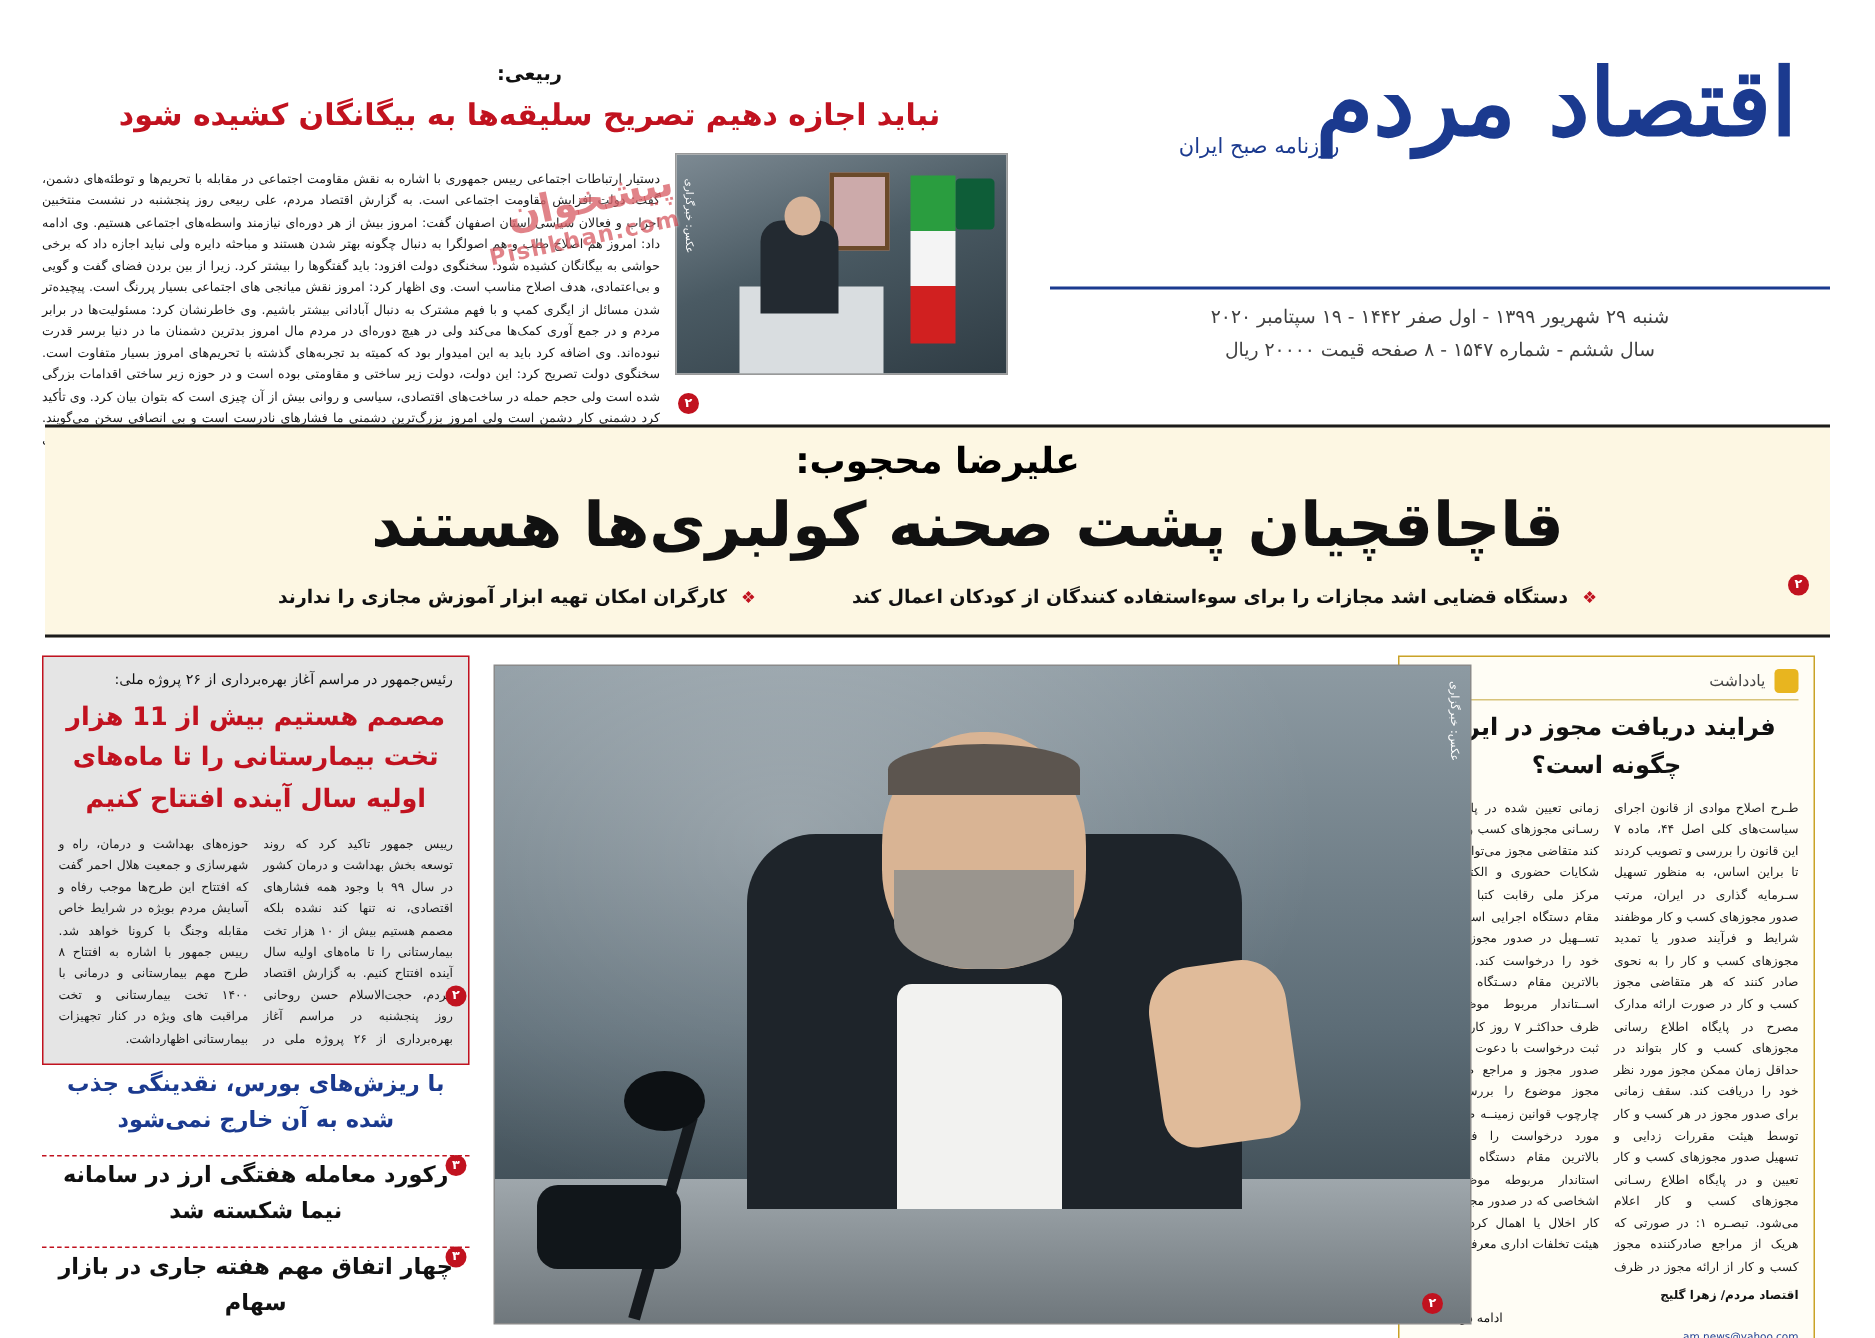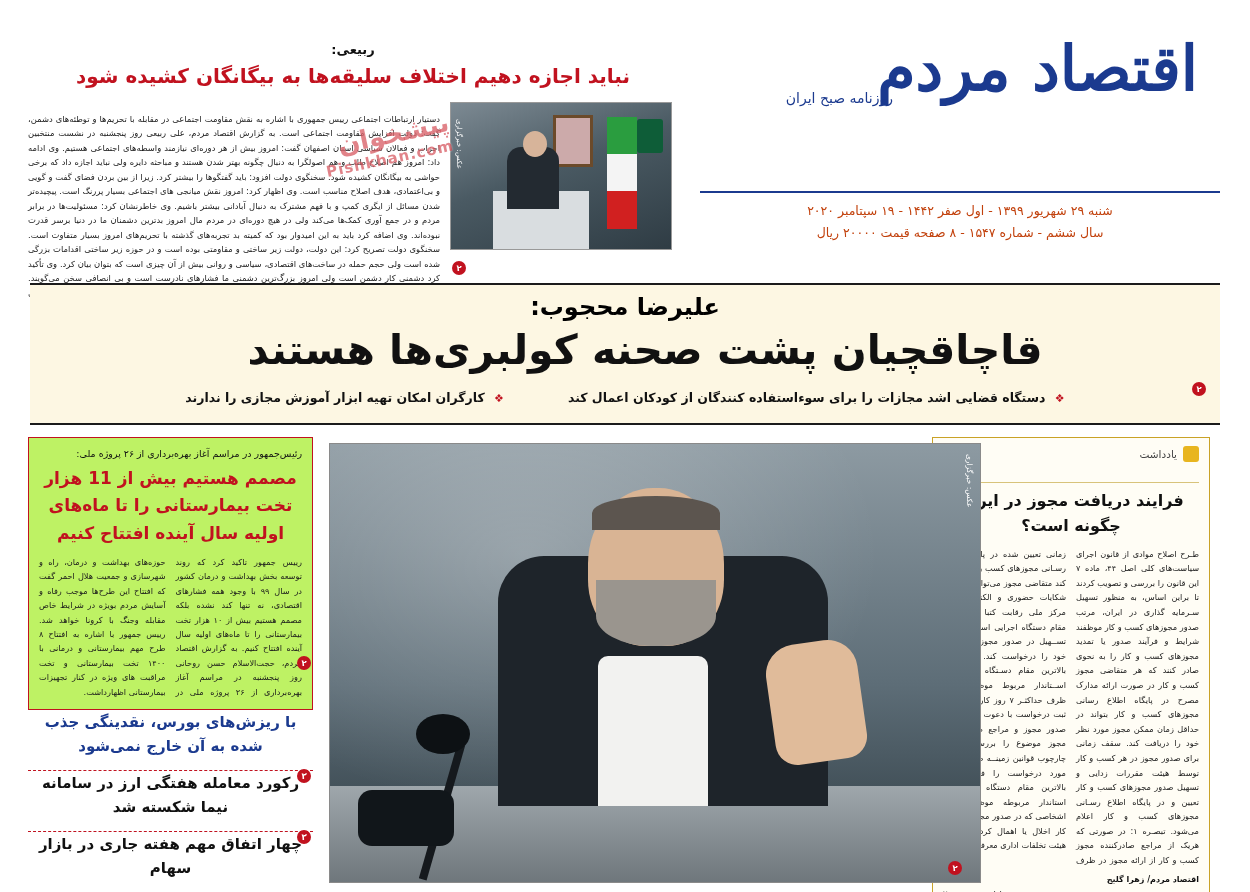--- a/index.html
+++ b/index.html
@@ -55,21 +55,21 @@
     position: absolute;
     top: 163px; right: 8px;
     width: 520px;
     border-top: 2px solid #1b3a8f;
   }
   .masthead-dates {
     position: absolute;
     top: 172px; right: 8px;
     width: 520px;
     text-align: center;
-    color: #c2410c;
+    color: #404040;
     font-size: 12.5px;
     line-height: 1.75;
   }
 
   
   .top-article {
     position: absolute;
     top: 42px; left: 28px;
     width: 650px;
   }
@@ -210,21 +210,21 @@
     width: 278px;
   }
   .sidebar-panel {
     border: 1px solid #c9a227;
     background: #fffdf5;
     padding: 8px 10px 10px;
   }
   .panel-header {
     display: flex; align-items: center; gap: 6px;
     border-bottom: 1px solid #d8c37a;
-    padding-bottom: 20px; margin-bottom: 6px;
+    padding-bottom: 4px; margin-bottom: 6px;
   }
   .panel-header .lbl { font-size: 10.5px; color: #444; }
   .panel-icon {
     width: 16px; height: 16px;
     background: #e8b51f; border-radius: 3px;
   }
   .panel-title {
     text-align: center;
     font-size: 16px;
     font-weight: bold;
@@ -346,21 +346,21 @@
 
   
   .col-left {
     position: absolute;
     top: 437px; left: 28px;
     width: 285px;
   }
   .lead-box {
     border: 1px solid #c1121f;
     padding: 8px 10px 10px;
-    background: #bef264;
+    background: #e5e5e5;
   }
   .lead-kicker {
     font-size: 9.5px;
     color: #111;
     line-height: 1.6;
     text-align: right;
     margin-bottom: 4px;
   }
   .lead-head {
     font-size: 17px;
@@ -426,21 +426,21 @@
     <div class="logo-kicker">روزنامه صبح ایران</div>
     <div class="masthead-rule"></div>
     <div class="masthead-dates">
       <div>شنبه ۲۹ شهریور ۱۳۹۹ - اول صفر ۱۴۴۲ - ۱۹ سپتامبر ۲۰۲۰</div>
       <div>سال ششم - شماره ۱۵۴۷ - ۸ صفحه  قیمت ۲۰۰۰۰ ریال</div>
     </div>
   </div>
 
   <div class="top-article">
     <div class="ta-kicker">ربیعی:</div>
-    <div class="ta-head">نباید اجازه دهیم اختلاف سلیقه‌ها به بیگانگان کشیده شود</div>
+    <div class="ta-head">نباید اجازه دهیم تصریح سلیقه‌ها به بیگانگان کشیده شود</div>
     <div class="ta-body">دستیار ارتباطات اجتماعی رییس جمهوری با اشاره به نقش مقاومت اجتماعی در مقابله با تحریم‌ها و توطئه‌های دشمن، گفت: دولت افزایش مقاومت اجتماعی است. به گزارش اقتصاد مردم، علی ربیعی روز پنجشنبه در نشست منتخبین احزاب و فعالان سیاسی استان اصفهان گفت: امروز بیش از هر دوره‌ای نیازمند واسطه‌های اجتماعی هستیم. وی ادامه داد: امروز هم اصلاح طلب و هم اصولگرا به دنبال چگونه بهتر شدن هستند و مباحثه دایره ولی نباید اجازه داد که برخی حواشی به بیگانگان کشیده شود. سخنگوی دولت افزود: باید گفتگوها را بیشتر کرد. زیرا از بین بردن فضای گفت و گویی و بی‌اعتمادی، هدف اصلاح مناسب است. وی اظهار کرد: امروز نقش میانجی های اجتماعی بسیار پررنگ است. پیچیده‌تر شدن مسائل از ایگری کمپ و با فهم مشترک به دنبال آبادانی بیشتر باشیم. وی خاطرنشان کرد: مسئولیت‌ها در برابر مردم و در جمع آوری کمک‌ها می‌کند ولی در هیچ دوره‌ای در مردم مال امروز بدترین دشمنان ما در دنیا برسر قدرت نبوده‌اند. وی اضافه کرد باید به این امیدوار بود که کمیته بد تجربه‌های گذشته با تحریم‌های امروز بسیار متفاوت است. سخنگوی دولت تصریح کرد: این دولت، دولت زیر ساختی و مقاومتی بوده است و در حوزه زیر ساختی اقدامات بزرگی شده است ولی حجم حمله در ساخت‌های اقتصادی، سیاسی و روانی بیش از آن چیزی است که بتوان بیان کرد. وی تأکید کرد دشمنی کار دشمن است ولی امروز بزرگ‌ترین دشمنی ما فشارهای نادرست است و بی انصافی سخن می‌گویند. رییسی با اشاره به برخی نارسایی‌های کنونی، تصریح کرد: به عنوان مثال بالاترین نقدینگی به واسطه حجم پول سرگردانی است که به خاطر کاهش ارز امکان تزریق ندارد و لذا هر از یکجا سردرمی آورد.</div>
     <div class="ta-photo">
       <div class="emblem"></div>
       <div class="flag"></div>
       <div class="portrait"></div>
       <div class="podium"></div>
       <div class="speaker"></div>
       <div class="head"></div>
       <div class="photo-credit">عکس: خبرگزاری</div>
     </div>

